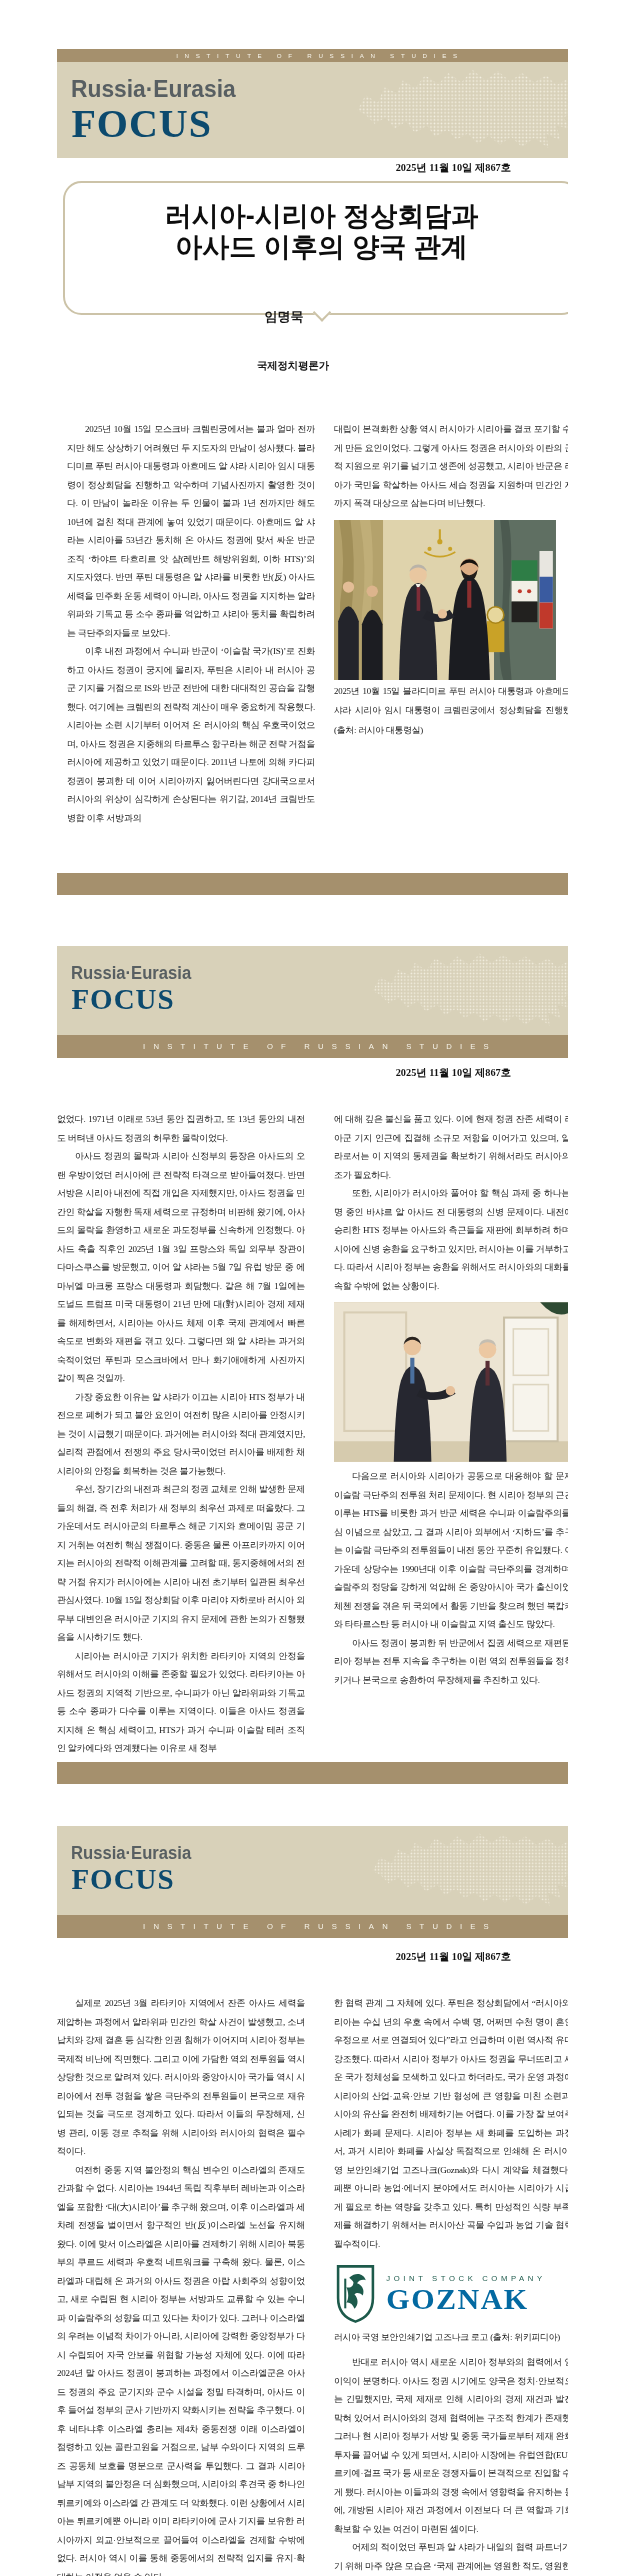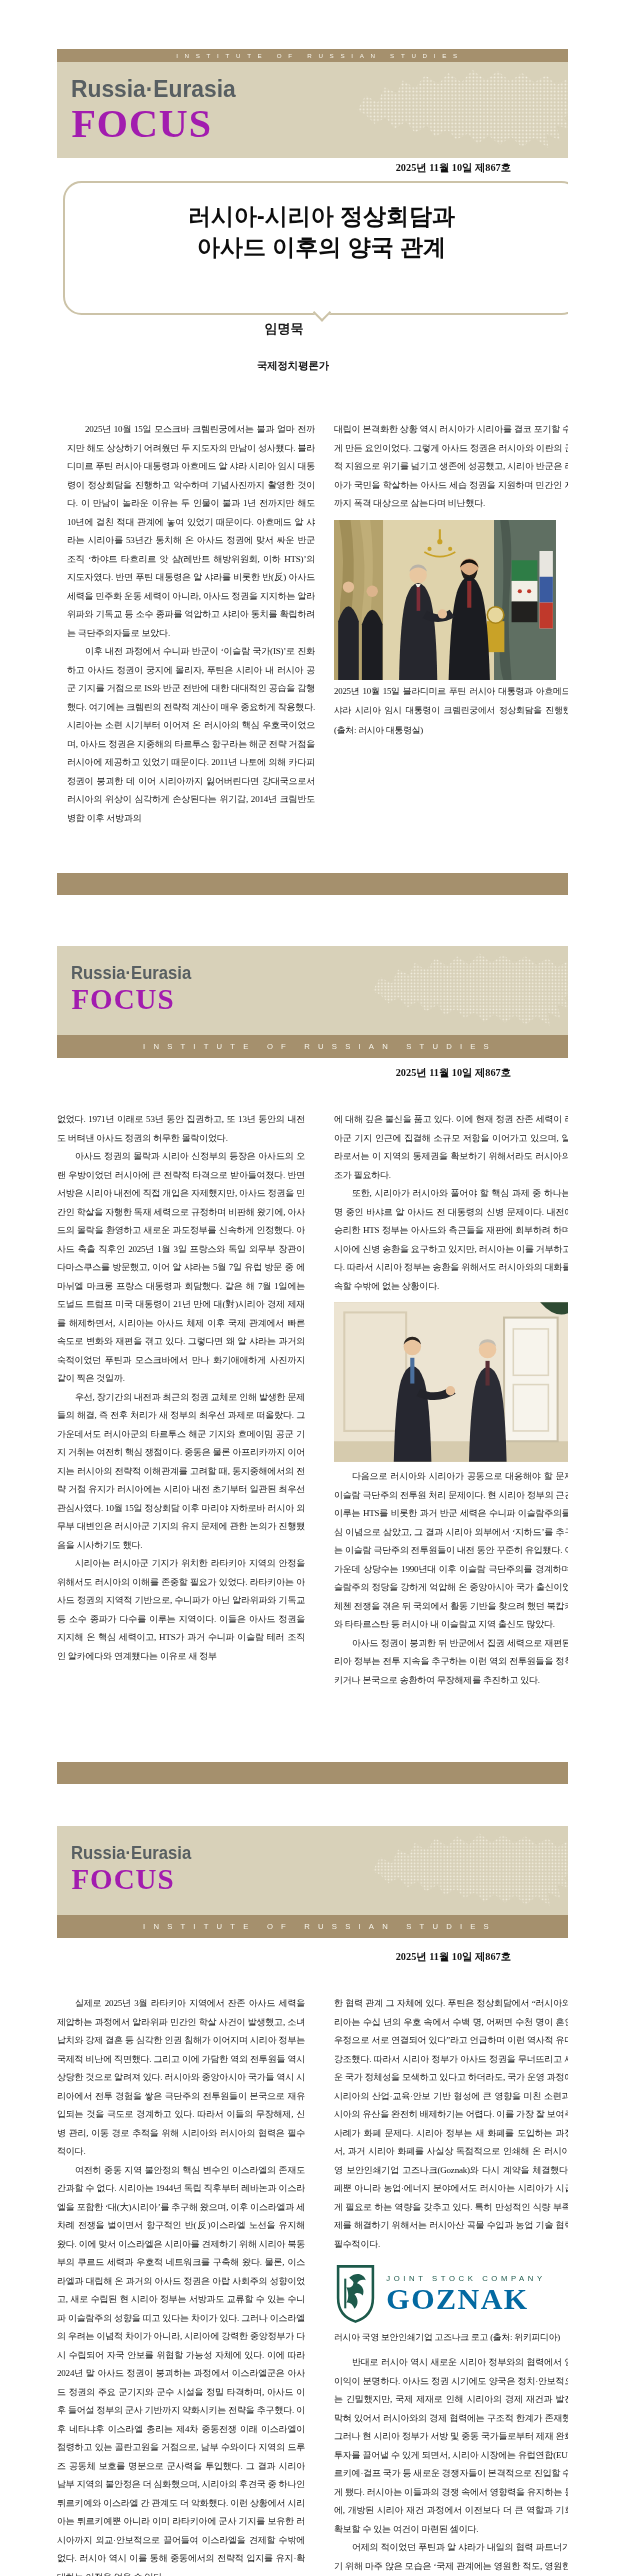--- a/index.html
+++ b/index.html
@@ -8,30 +8,30 @@
   .page{position:absolute;left:0;width:568px;overflow:hidden;}
 
   
   .band{position:absolute;left:57px;width:526px;background:#a5906d;color:#f7f4ea;
         text-align:center;font-family:"Liberation Sans",sans-serif;overflow:hidden;}
   .band span{display:inline-block;white-space:nowrap;}
   .masthead{position:absolute;left:57px;width:526px;background:#d8d1b9;overflow:hidden;}
   .brand{position:absolute;left:14.4px;display:flex;flex-direction:column;justify-content:center;}
   .brand-top{font-family:"Liberation Sans",sans-serif;font-weight:bold;color:#585f62;
              transform-origin:left center;}
-  .brand-main{font-family:"Liberation Serif",serif;font-weight:bold;color:#a21caf;
+  .brand-main{font-family:"Liberation Serif",serif;font-weight:bold;color:#0c4a6e;
               transform-origin:left top;letter-spacing:1px;}
   .mapwrap{position:absolute;top:0;right:0;}
   .issue-date{position:absolute;right:57px;font-weight:bold;font-size:10.3px;
               font-family:"Liberation Serif",serif;}
 
   
   .title-box{position:absolute;left:63px;width:513px;border:2.1px solid #ccc3a8;border-radius:18.5px;
              text-align:center;font-family:"Liberation Sans",sans-serif;font-weight:bold;
-             font-size:23px;line-height:31px;color:#0d0d0d;}
+             font-size:27px;line-height:31px;color:#0d0d0d;}
   .title-notch{position:absolute;left:50%;bottom:-7.2px;width:11.3px;height:11.3px;background:#ffffff;
                transform:translateX(-50%) rotate(45deg);
                border-right:2.1px solid #ccc3a8;border-bottom:2.1px solid #ccc3a8;}
   .author{position:absolute;left:0;width:100%;text-align:center;font-family:"Liberation Sans",sans-serif;
           font-weight:bold;font-size:13px;}
   .affil{position:absolute;left:9px;width:100%;text-align:center;font-family:"Liberation Sans",sans-serif;
          font-weight:bold;font-size:10.3px;}
 
   
   .col{position:absolute;width:248px;overflow:hidden;}
@@ -78,21 +78,21 @@
         </svg>
       </div>
     </div>
     <div class="issue-date" style="top:161px">2025년 11월 10일 제867호</div>
 
     <div class="title-box" style="top:181px;height:112px;padding-top:17.5px">
       <div>러시아-시리아 정상회담과</div>
       <div>아사드 이후의 양국 관계</div>
       <div class="title-notch"></div>
     </div>
-    <div class="author" style="top:320px">임명묵</div>
+    <div class="author" style="top:308px">임명묵</div>
     <div class="affil" style="top:359px">국제정치평론가</div>
 
     <div class="col" style="left:67px;top:420px;height:450px">
       <p>2025년 10월 15일 모스크바 크렘린궁에서는 불과 얼마 전까지만 해도 상상하기 어려웠던 두 지도자의 만남이 성사됐다. 블라디미르 푸틴 러시아 대통령과 아흐메드 알 샤라 시리아 임시 대통령이 정상회담을 진행하고 악수하며 기념사진까지 촬영한 것이다. 이 만남이 놀라운 이유는 두 인물이 불과 1년 전까지만 해도 10년에 걸친 적대 관계에 놓여 있었기 때문이다. 아흐메드 알 샤라는 시리아를 53년간 통치해 온 아사드 정권에 맞서 싸운 반군 조직 ‘하야트 타흐리르 앗 샴(레반트 해방위원회, 이하 HTS)’의 지도자였다. 반면 푸틴 대통령은 알 샤라를 비롯한 반(反) 아사드 세력을 민주화 운동 세력이 아니라, 아사드 정권을 지지하는 알라위파와 기독교 등 소수 종파를 억압하고 샤리아 통치를 확립하려는 극단주의자들로 보았다.</p>
       <p>이후 내전 과정에서 수니파 반군이 ‘이슬람 국가(IS)’로 진화하고 아사드 정권이 궁지에 몰리자, 푸틴은 시리아 내 러시아 공군 기지를 거점으로 IS와 반군 전반에 대한 대대적인 공습을 감행했다. 여기에는 크렘린의 전략적 계산이 매우 중요하게 작용했다. 시리아는 소련 시기부터 이어져 온 러시아의 핵심 우호국이었으며, 아사드 정권은 지중해의 타르투스 항구라는 해군 전략 거점을 러시아에 제공하고 있었기 때문이다. 2011년 나토에 의해 카다피 정권이 붕괴한 데 이어 시리아까지 잃어버린다면 강대국으로서 러시아의 위상이 심각하게 손상된다는 위기감, 2014년 크림반도 병합 이후 서방과의</p>
     </div>
 
     <div class="col" style="left:334px;top:420px;height:450px">
       <p class="cont">대립이 본격화한 상황 역시 러시아가 시리아를 결코 포기할 수 없게 만든 요인이었다. 그렇게 아사드 정권은 러시아와 이란의 군사적 지원으로 위기를 넘기고 생존에 성공했고, 시리아 반군은 러시아가 국민을 학살하는 아사드 세습 정권을 지원하며 민간인 지역까지 폭격 대상으로 삼는다며 비난했다.</p>
       <figure>
@@ -168,20 +168,21 @@
       </div>
     </div>
     <div class="band" style="top:89px;height:23px;font-size:7.7px;line-height:23px;letter-spacing:8.2px">
       <span>INSTITUTE OF RUSSIAN STUDIES</span>
     </div>
     <div class="issue-date" style="top:120px">2025년 11월 10일 제867호</div>
 
     <div class="col" style="left:57px;top:164px;height:650px">
       <p class="cont">없었다. 1971년 이래로 53년 동안 집권하고, 또 13년 동안의 내전도 버텨낸 아사드 정권의 허무한 몰락이었다.</p>
       <p>아사드 정권의 몰락과 시리아 신정부의 등장은 아사드의 오랜 우방이었던 러시아에 큰 전략적 타격으로 받아들여졌다. 반면 서방은 시리아 내전에 직접 개입은 자제했지만, 아사드 정권을 민간인 학살을 자행한 독재 세력으로 규정하며 비판해 왔기에, 아사드의 몰락을 환영하고 새로운 과도정부를 신속하게 인정했다. 아사드 축출 직후인 2025년 1월 3일 프랑스와 독일 외무부 장관이 다마스쿠스를 방문했고, 이어 알 샤라는 5월 7일 유럽 방문 중 에마뉘엘 마크롱 프랑스 대통령과 회담했다. 같은 해 7월 1일에는 도널드 트럼프 미국 대통령이 21년 만에 대(對)시리아 경제 제재를 해제하면서, 시리아는 아사드 체제 이후 국제 관계에서 빠른 속도로 변화와 재편을 겪고 있다. 그렇다면 왜 알 샤라는 과거의 숙적이었던 푸틴과 모스크바에서 만나 화기애애하게 사진까지 같이 찍은 것일까.</p>
+      <p>가장 중요한 이유는 알 샤라가 이끄는 시리아 HTS 정부가 내전으로 폐허가 되고 불안 요인이 여전히 많은 시리아를 안정시키는 것이 시급했기 때문이다. 과거에는 러시아와 적대 관계였지만, 실리적 관점에서 전쟁의 주요 당사국이었던 러시아를 배제한 채 시리아의 안정을 회복하는 것은 불가능했다.</p>
       <p>우선, 장기간의 내전과 최근의 정권 교체로 인해 발생한 문제들의 해결, 즉 전후 처리가 새 정부의 최우선 과제로 떠올랐다. 그 가운데서도 러시아군의 타르투스 해군 기지와 흐메이밈 공군 기지 거취는 여전히 핵심 쟁점이다. 중동은 물론 아프리카까지 이어지는 러시아의 전략적 이해관계를 고려할 때, 동지중해에서의 전략 거점 유지가 러시아에는 시리아 내전 초기부터 일관된 최우선 관심사였다. 10월 15일 정상회담 이후 마리야 자하로바 러시아 외무부 대변인은 러시아군 기지의 유지 문제에 관한 논의가 진행됐음을 시사하기도 했다.</p>
       <p>시리아는 러시아군 기지가 위치한 라타키아 지역의 안정을 위해서도 러시아의 이해를 존중할 필요가 있었다. 라타키아는 아사드 정권의 지역적 기반으로, 수니파가 아닌 알라위파와 기독교 등 소수 종파가 다수를 이루는 지역이다. 이들은 아사드 정권을 지지해 온 핵심 세력이고, HTS가 과거 수니파 이슬람 테러 조직인 알카에다와 연계됐다는 이유로 새 정부</p>
     </div>
 
     <div class="col" style="left:334px;top:164px;height:650px">
       <p class="cont">에 대해 깊은 불신을 품고 있다. 이에 현재 정권 잔존 세력이 러시아군 기지 인근에 집결해 소규모 저항을 이어가고 있으며, 알 샤라로서는 이 지역의 통제권을 확보하기 위해서라도 러시아의 협조가 필요하다.</p>
       <p>또한, 시리아가 러시아와 풀어야 할 핵심 과제 중 하나는 망명 중인 바샤르 알 아사드 전 대통령의 신병 문제이다. 내전에서 승리한 HTS 정부는 아사드와 측근들을 재판에 회부하려 하며 러시아에 신병 송환을 요구하고 있지만, 러시아는 이를 거부하고 있다. 따라서 시리아 정부는 송환을 위해서도 러시아와의 대화를 지속할 수밖에 없는 상황이다.</p>
       <figure>
         <svg class="photo" width="236" height="160" viewBox="0 0 458 310">
           <rect width="458" height="310" fill="#ece4d2"></rect>

